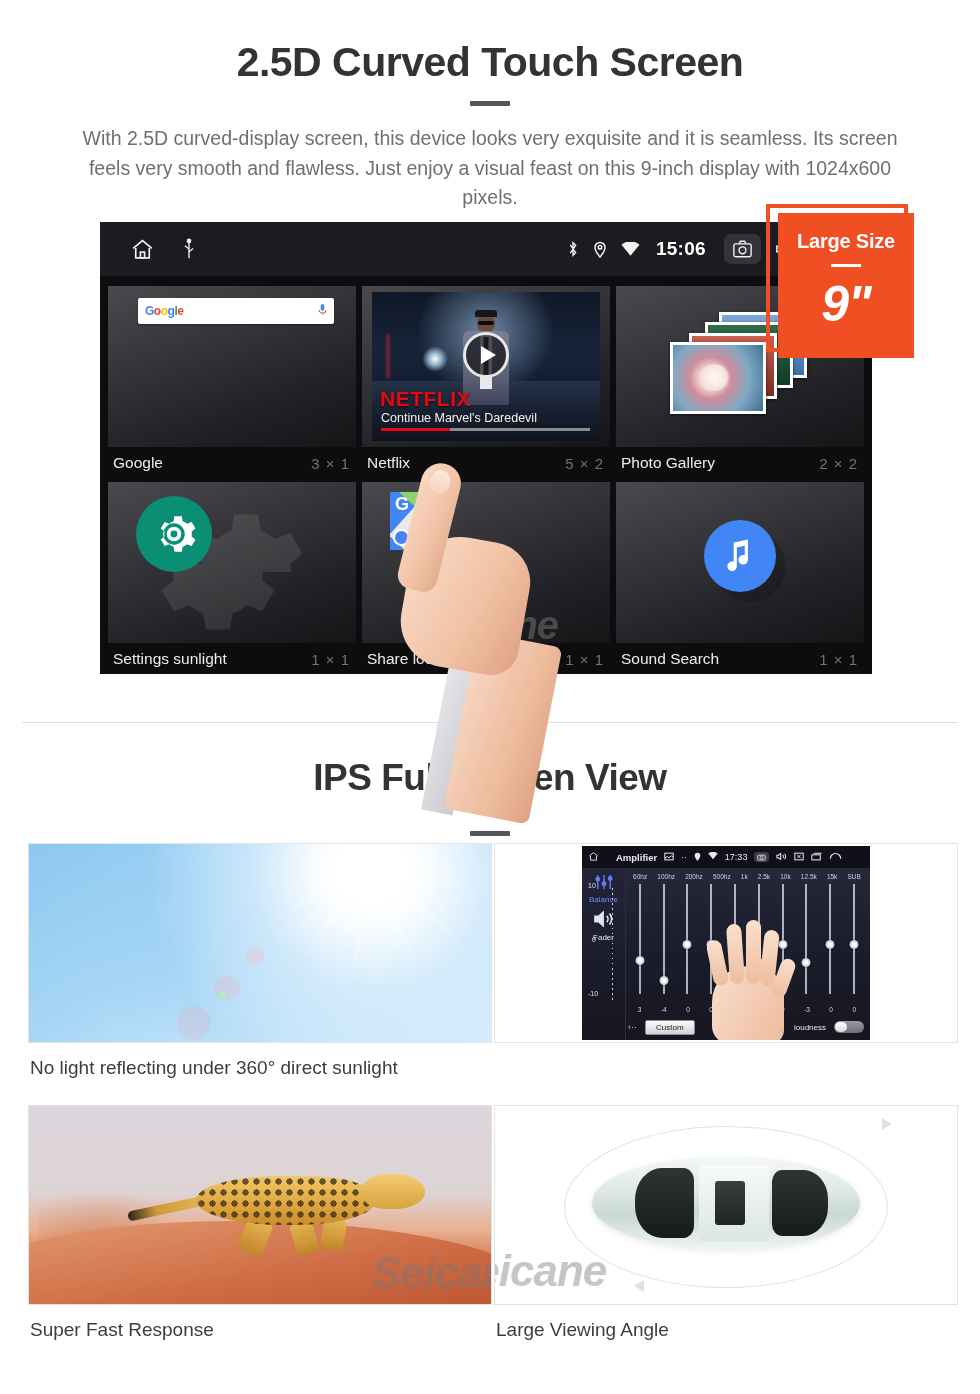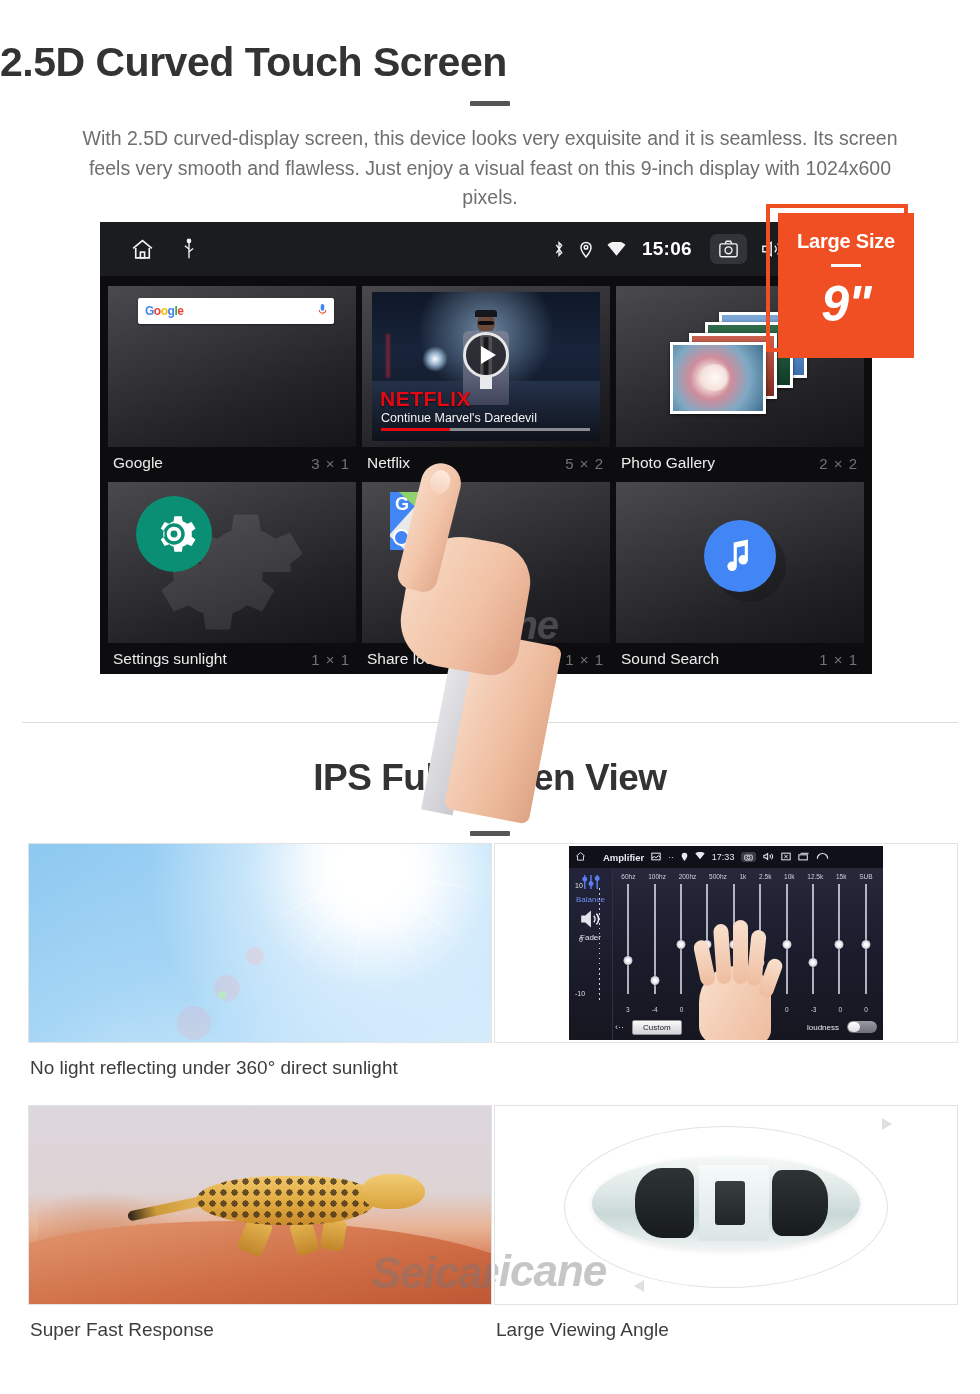--- a/index.html
+++ b/index.html
@@ -7,20 +7,21 @@
     width: 980px; height: 1394px;
     background: #ffffff;
     font-family: "Liberation Sans", sans-serif;
     color: #3a3a3a;
     overflow: hidden;
   }
   .page { position: relative; width: 980px; height: 1394px; }
 
   
   .sec1-title {
+    text-align: center;
     font-size: 41px;
     font-weight: bold;
     color: #333333;
     letter-spacing: -0.5px;
     padding-top: 40px;
     line-height: 1.1;
   }
   .title-rule {
     width: 40px; height: 5px; background: #555;
     margin: 16px auto 0;
@@ -43,21 +44,21 @@
     overflow: hidden;
   }
   .statusbar {
     position: relative;
     height: 54px;
     background: #1b1c20;
     display: flex; align-items: center;
   }
   .sb-left { display: flex; align-items: center; gap: 26px; padding-left: 30px; }
   .sb-right {
-    position: absolute; right: 14px; top: 0; height: 54px;
+    position: absolute; right: 0; top: 0; height: 54px;
     display: flex; align-items: center; gap: 14px;
   }
   .sb-ico { color: #f2f2f2; display: inline-flex; align-items: center; }
   .sb-time { color: #fff; font-size: 19px; font-weight: bold; margin: 0 4px 0 2px; letter-spacing: .3px; }
   .sb-cam-wrap {
     background: #33343a; border-radius: 7px;
     padding: 6px 9px; display: inline-flex; align-items: center;
   }
 
   .widgets { position: relative; height: 398px; padding: 10px 8px 0 8px; }
@@ -267,21 +268,21 @@
          background: linear-gradient(180deg, rgba(255,255,255,.85), rgba(255,255,255,0)); }
   .flare { position:absolute; border-radius:50%; }
   .f1 { left: 47%; top: 52%; width: 18px; height: 18px; background: rgba(255,180,180,.28); }
   .f2 { left: 40%; top: 66%; width: 26px; height: 26px; background: rgba(255,160,170,.22); }
   .f3 { left: 32%; top: 82%; width: 34px; height: 34px; background: rgba(255,150,160,.18); }
   .f4 { left: 41%; top: 74%; width: 8px;  height: 8px;  background: rgba(170,255,170,.5); }
 
   
   .amp { position:absolute; inset:0; background: #ffffff; display:flex; align-items:center; justify-content:center; }
   .ampscreen {
-    width: 314px; height: 194px; position: relative; overflow: hidden;
+    width: 288px; height: 194px; position: relative; overflow: hidden;
     background: linear-gradient(180deg,#2a2b3e 0%, #1e1f30 40%, #15161f 100%);
   }
   .amp-top {
     height: 22px; background: #0f1018; display:flex; align-items:center; gap: 7px;
     padding: 0 6px; color: #e9e9f2; font-size: 8.5px; position: relative;
   }
   .amp-title { font-weight: bold; font-size: 9.5px; margin-left: 10px; }
   .amp-time { font-size: 9px; font-weight: normal; }
   .amp-cam { background:#3a3b48; border-radius:3px; padding: 1px 3px; display:inline-flex; }
   .amp-side { position:absolute; left:0; top:22px; width: 44px; height: 172px;

